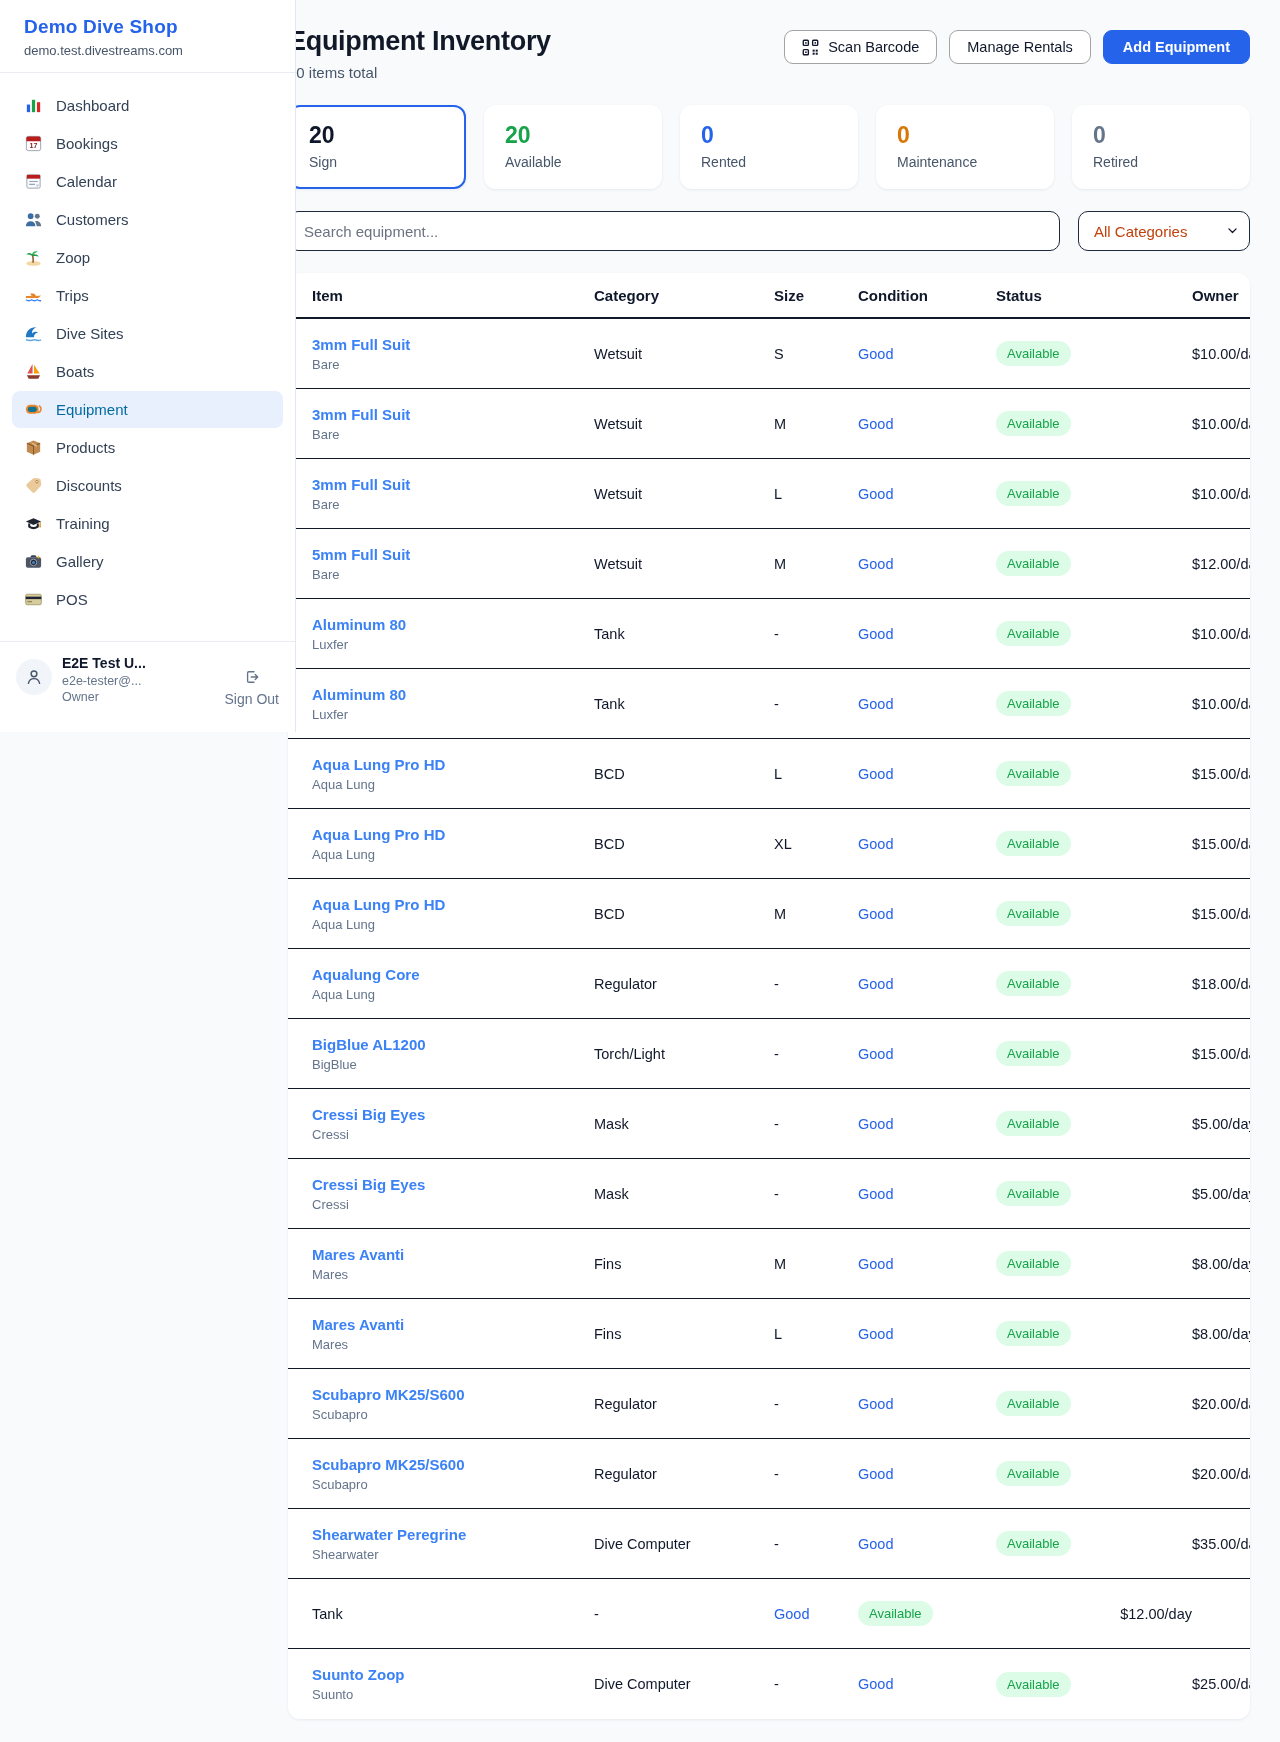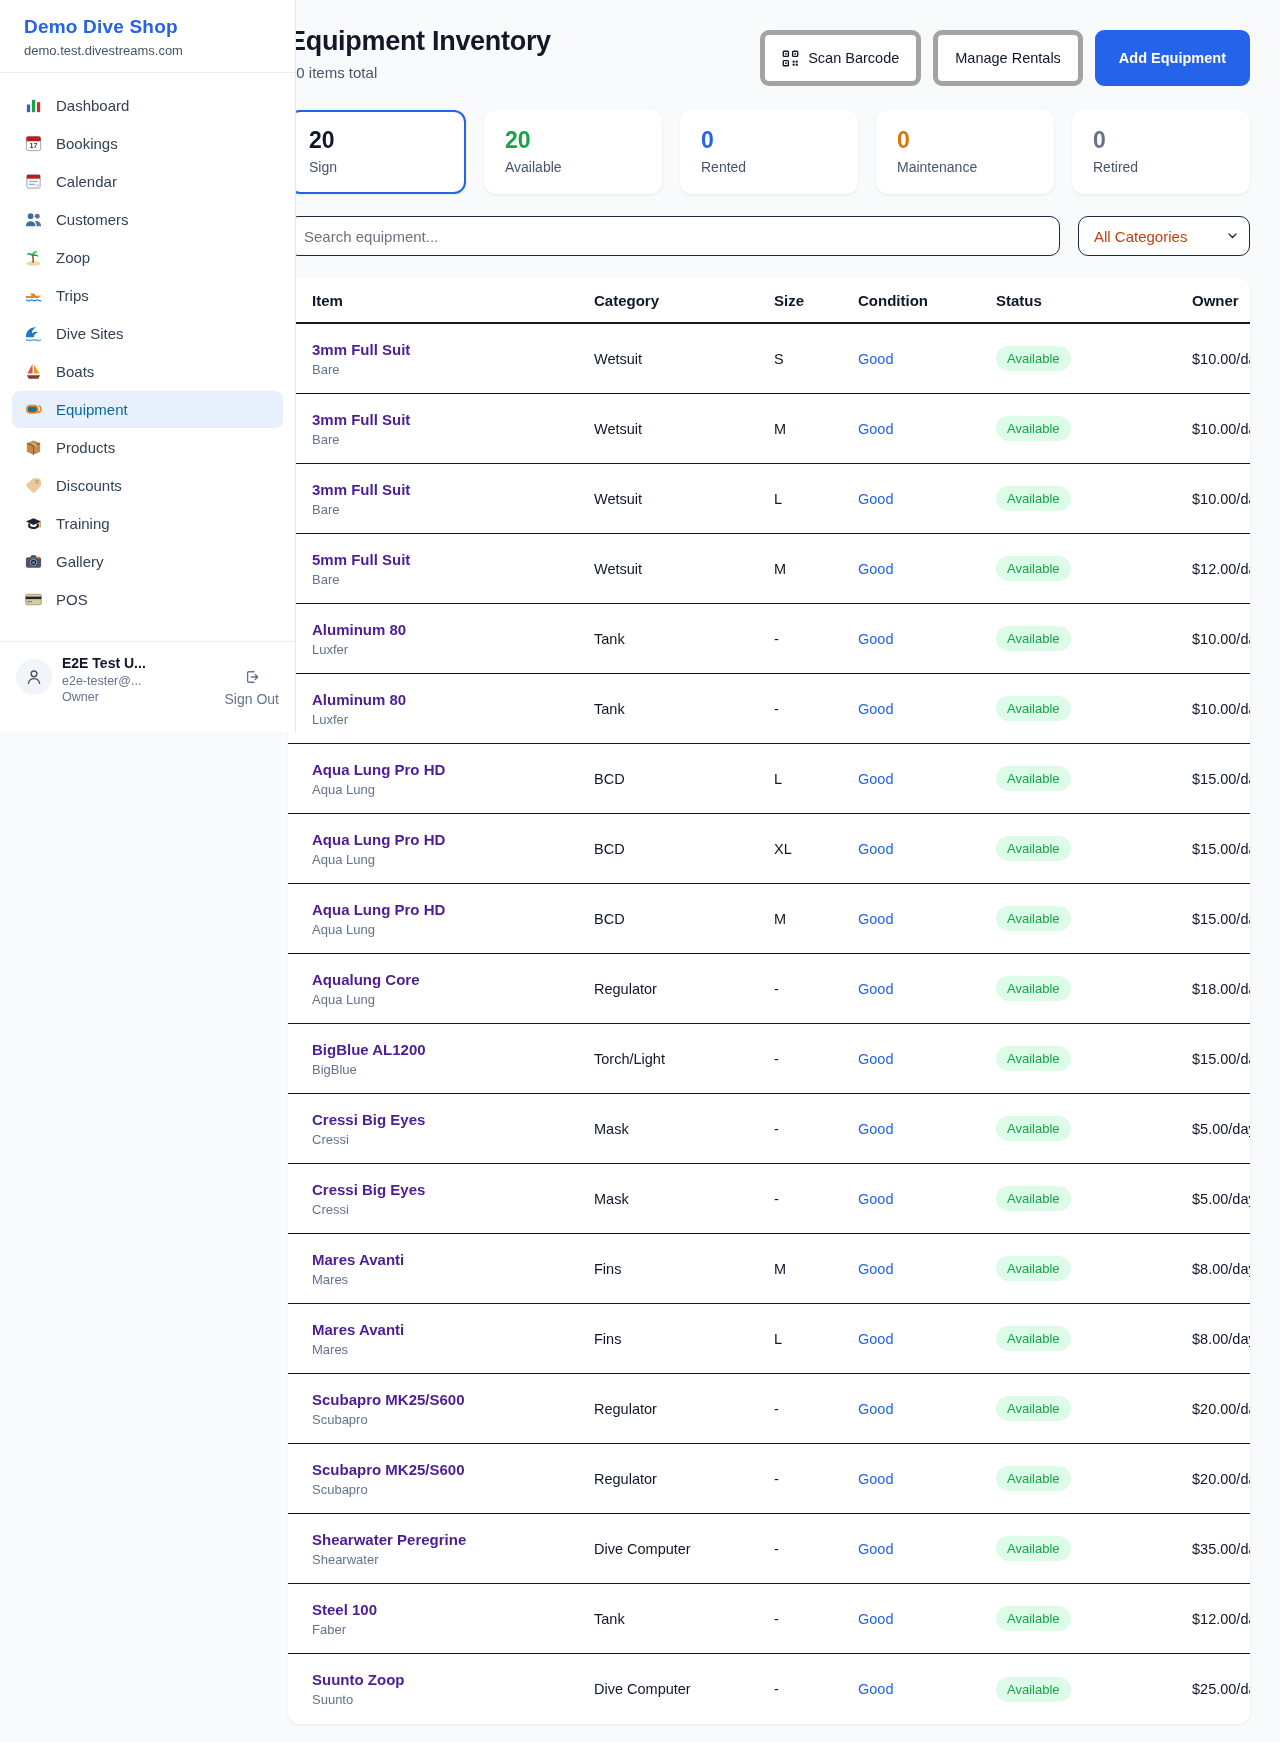--- a/index.html
+++ b/index.html
@@ -43,23 +43,23 @@
   .signout { display:flex; align-items:center; gap:6px; color:#64748b; font-size:14px;
     cursor:pointer; margin-top:14px; white-space:nowrap;flex-direction:column; }
   
   .main { margin-left:256px; padding:26px 30px 0 32px; }
   .page-header { display:flex; justify-content:space-between; align-items:flex-start; }
   .page-title { font-size:27px; font-weight:bold; color:#111827; letter-spacing:-.3px; }
   .page-subtitle { font-size:15px; color:#475569; margin-top:7px; }
   .header-actions { display:flex; gap:12px; align-items:center; margin-top:4px; }
   .btn {
     display:inline-flex; align-items:center; gap:9px;
-    height:56px; padding:0 17px; border-radius:9px; font-size:14.5px;
+    height:34px; padding:0 17px; border-radius:9px; font-size:14.5px;
     font-family:inherit; cursor:pointer; background:#fff;
-    border:5px solid #a3a3a3; color:#0f172a; font-weight:500;
+    border:1px solid #a3a3a3; color:#0f172a; font-weight:500;
   }
   .btn-primary { background:#2563eb; border-color:#2563eb; color:#fff; font-weight:600; padding:0 19px; }
   
   .stats { display:grid; grid-template-columns:repeat(5,1fr); gap:18px; margin-top:24px; }
   .stat-card {
     background:#fff; border-radius:12px; padding:15px 19px 17px 19px;
     box-shadow:0 1px 3px rgba(15,23,42,.07); border:2px solid transparent; cursor:pointer;
     min-height:80px;
   }
   .stat-card.selected { border-color:#2563eb; }
@@ -88,21 +88,21 @@
     display:grid;
     grid-template-columns:282px 180px 84px 138px 196px 1fr;
     align-items:center; padding:0 24px;
   }
   .t-head { min-height:46px; border-bottom:2px solid #111827; }
   .t-head .t-cell { font-size:15px; font-weight:bold; color:#0f172a; }
   .t-body .t-row { min-height:70px; border-bottom:1px solid #111827; }
   .t-body .t-row:last-child { border-bottom:none; }
   .t-cell { font-size:14.5px; color:#0f172a; }
   .t-cell.right { text-align:right; }
-  .item-name { color:#4c1d95; font-size:15px; font-weight:bold; cursor:pointer; }
+  .item-name { color:#3b82f6; font-size:15px; font-weight:bold; cursor:pointer; }
   .item-brand { color:#64748b; font-size:13px; margin-top:4px; }
   .cond-link { color:#2563eb; cursor:pointer; }
   .badge {
     display:inline-block; background:#dcfce7; color:#16a34a;
     font-size:13px; padding:5px 11px; border-radius:999px;
   }
 </style>
 </head>
 <body>
 
@@ -586,24 +586,20 @@
       <div class="item-brand">Shearwater</div>
     </div>
     <div class="t-cell">Dive Computer</div>
     <div class="t-cell">-</div>
     <div class="t-cell"><span class="cond-link">Good</span></div>
     <div class="t-cell"><span class="badge">Available</span></div>
     <div class="t-cell right">$35.00/day</div>
   </div>
 
   <div class="t-row">
-    <div class="t-cell">
-      <div class="item-name">Steel 100</div>
-      <div class="item-brand">Faber</div>
-    </div>
     <div class="t-cell">Tank</div>
     <div class="t-cell">-</div>
     <div class="t-cell"><span class="cond-link">Good</span></div>
     <div class="t-cell"><span class="badge">Available</span></div>
     <div class="t-cell right">$12.00/day</div>
   </div>
 
   <div class="t-row">
     <div class="t-cell">
       <div class="item-name">Suunto Zoop</div>

